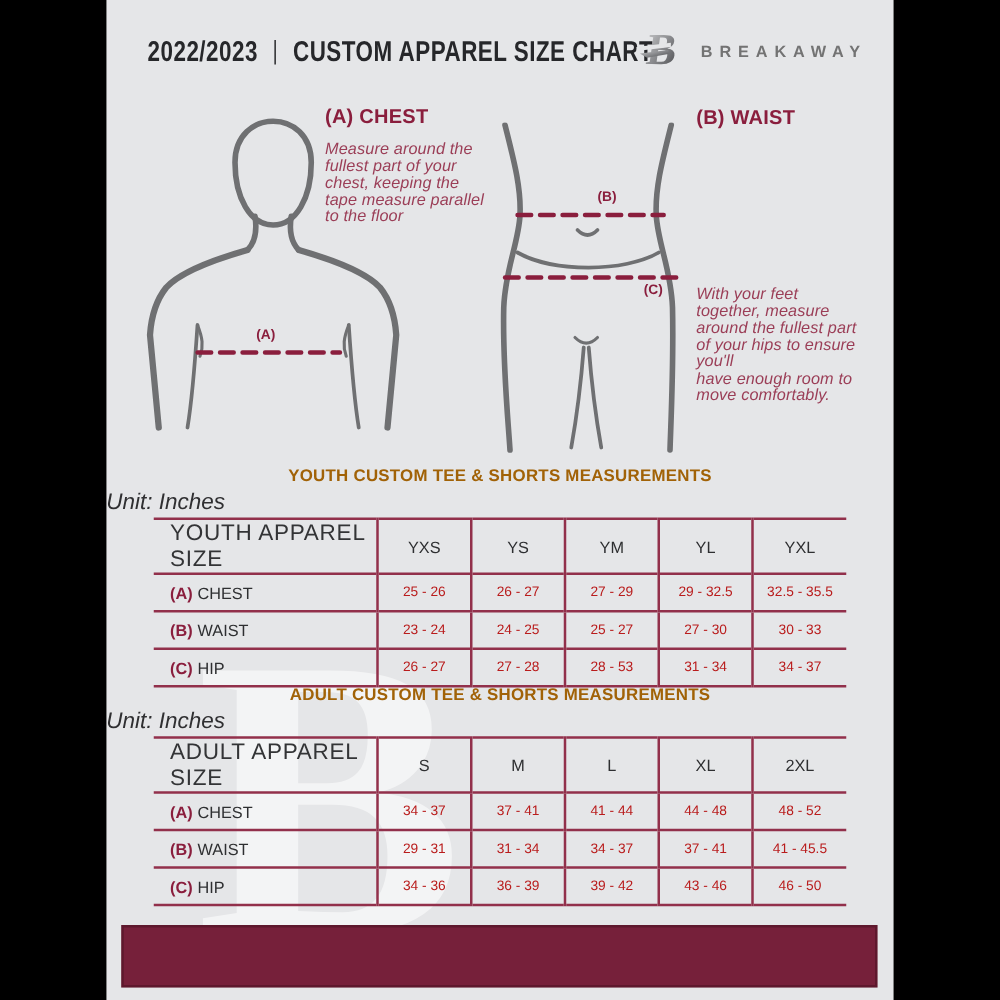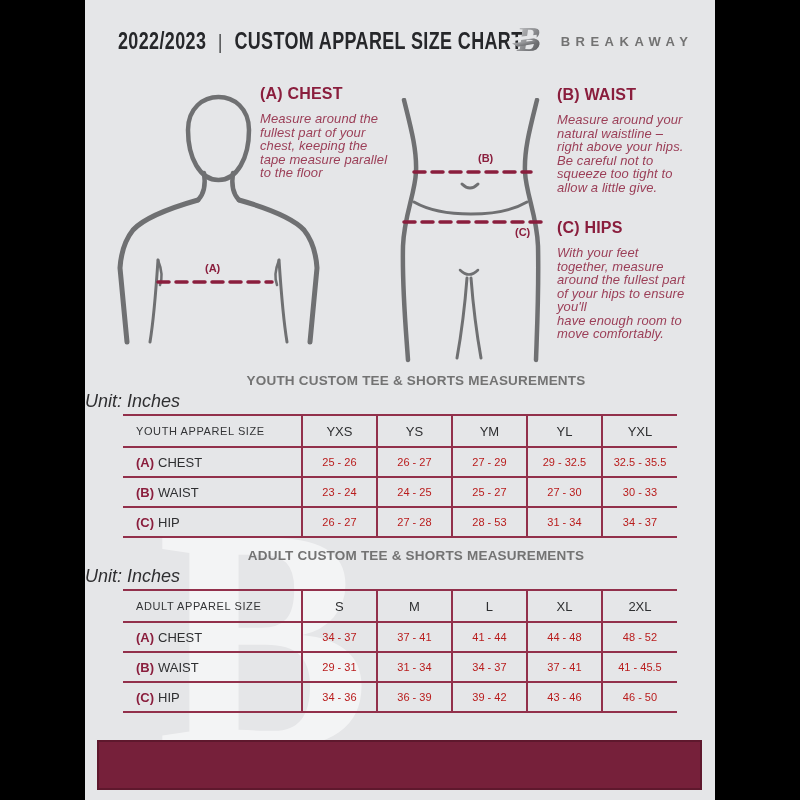--- a/index.html
+++ b/index.html
@@ -45,38 +45,38 @@
   .instr{position:absolute;z-index:1;}
   #instr-a{left:175px;top:85px;width:146px;}
   #instr-b{left:472px;top:86px;width:152px;}
   #instr-c{left:472px;top:219px;width:152px;}
   .instr-h{font-size:16px;font-weight:800;color:#8A1E3D;letter-spacing:0.2px;}
   .instr-b{
     margin-top:9px;font-size:13px;font-style:italic;font-weight:500;
     color:#9B3E57;line-height:13.5px;white-space:pre-line;letter-spacing:0.1px;
   }
   
-  .tbl-title{position:absolute;left:16px;width:100%;text-align:center;z-index:1;
-    font-size:13.5px;font-weight:700;color:#737373;letter-spacing:0.2px;}
+  .tbl-title{position:absolute;left:0;width:100%;text-align:center;z-index:1;
+    font-size:13.5px;font-weight:700;color:#a16207;letter-spacing:0.2px;}
   .tbl-unit{position:absolute;left:0;width:100%;z-index:1;
     font-size:18px;font-style:italic;color:#2F2F31;}
   #youth-title{top:373px;}  #youth-unit{top:391px;}
   #adult-title{top:548px;text-align:center;}  #adult-unit{top:566px;}
   .size-table-wrap{position:absolute;left:38px;width:554px;z-index:1;}
   #youth-wrap{top:414px;} #adult-wrap{top:589px;}
   table.size-table{width:100%;border-collapse:collapse;table-layout:fixed;
     border-top:2px solid #92304B;border-bottom:2px solid #92304B;}
   table.size-table col.c0{width:32.3%;}
   table.size-table tr{height:30px;border-bottom:2px solid #92304B;}
   table.size-table tr.head{height:32px;}
   table.size-table th,table.size-table td{border-left:2px solid #92304B;padding:0;}
   table.size-table th:first-child,table.size-table td:first-child{border-left:none;}
   table.size-table th{font-size:13px;font-weight:400;color:#2E2F31;text-align:center;}
   table.size-table th.lbl{
-    text-align:left;padding-left:13px;font-weight:400;font-size:11px;
+    text-align:left;padding-left:13px;font-weight:400;font-size:18px;
     letter-spacing:0.6px;color:#333436;}
   table.size-table td{text-align:center;font-size:11px;color:#b91c1c;}
   table.size-table td.lbl{text-align:left;padding-left:13px;font-size:13px;color:#2E2F31;}
   .pfx{color:#8A1E3D;font-weight:700;margin-right:4px;}
   
   .footer-bar{
     position:absolute;left:12px;top:740px;width:605px;height:50px;z-index:2;
     background:#76203A;box-shadow:inset 0 0 0 2px rgba(40,5,15,0.30);
   }
 </style>
@@ -151,29 +151,22 @@
   <div id="instr-a" class="instr">
     <div class="instr-h">(A) CHEST</div>
     <div class="instr-b">Measure around the
 fullest part of your
 chest, keeping the
 tape measure parallel
 to the floor</div>
   </div>
   <div id="instr-b" class="instr">
     <div class="instr-h">(B) WAIST</div>
-    <div class="instr-b">Measure around your
-natural waistline –
-right above your hips.
-Be careful not to
-squeeze too tight to
-allow a little give.</div>
   </div>
   <div id="instr-c" class="instr">
-    <div class="instr-h">(C) HIPS</div>
     <div class="instr-b">With your feet
 together, measure
 around the fullest part
 of your hips to ensure
 you'll
 have enough room to
 move comfortably.</div>
   </div>
 
   <div id="youth-title" class="tbl-title">YOUTH CUSTOM TEE &amp; SHORTS MEASUREMENTS</div>

